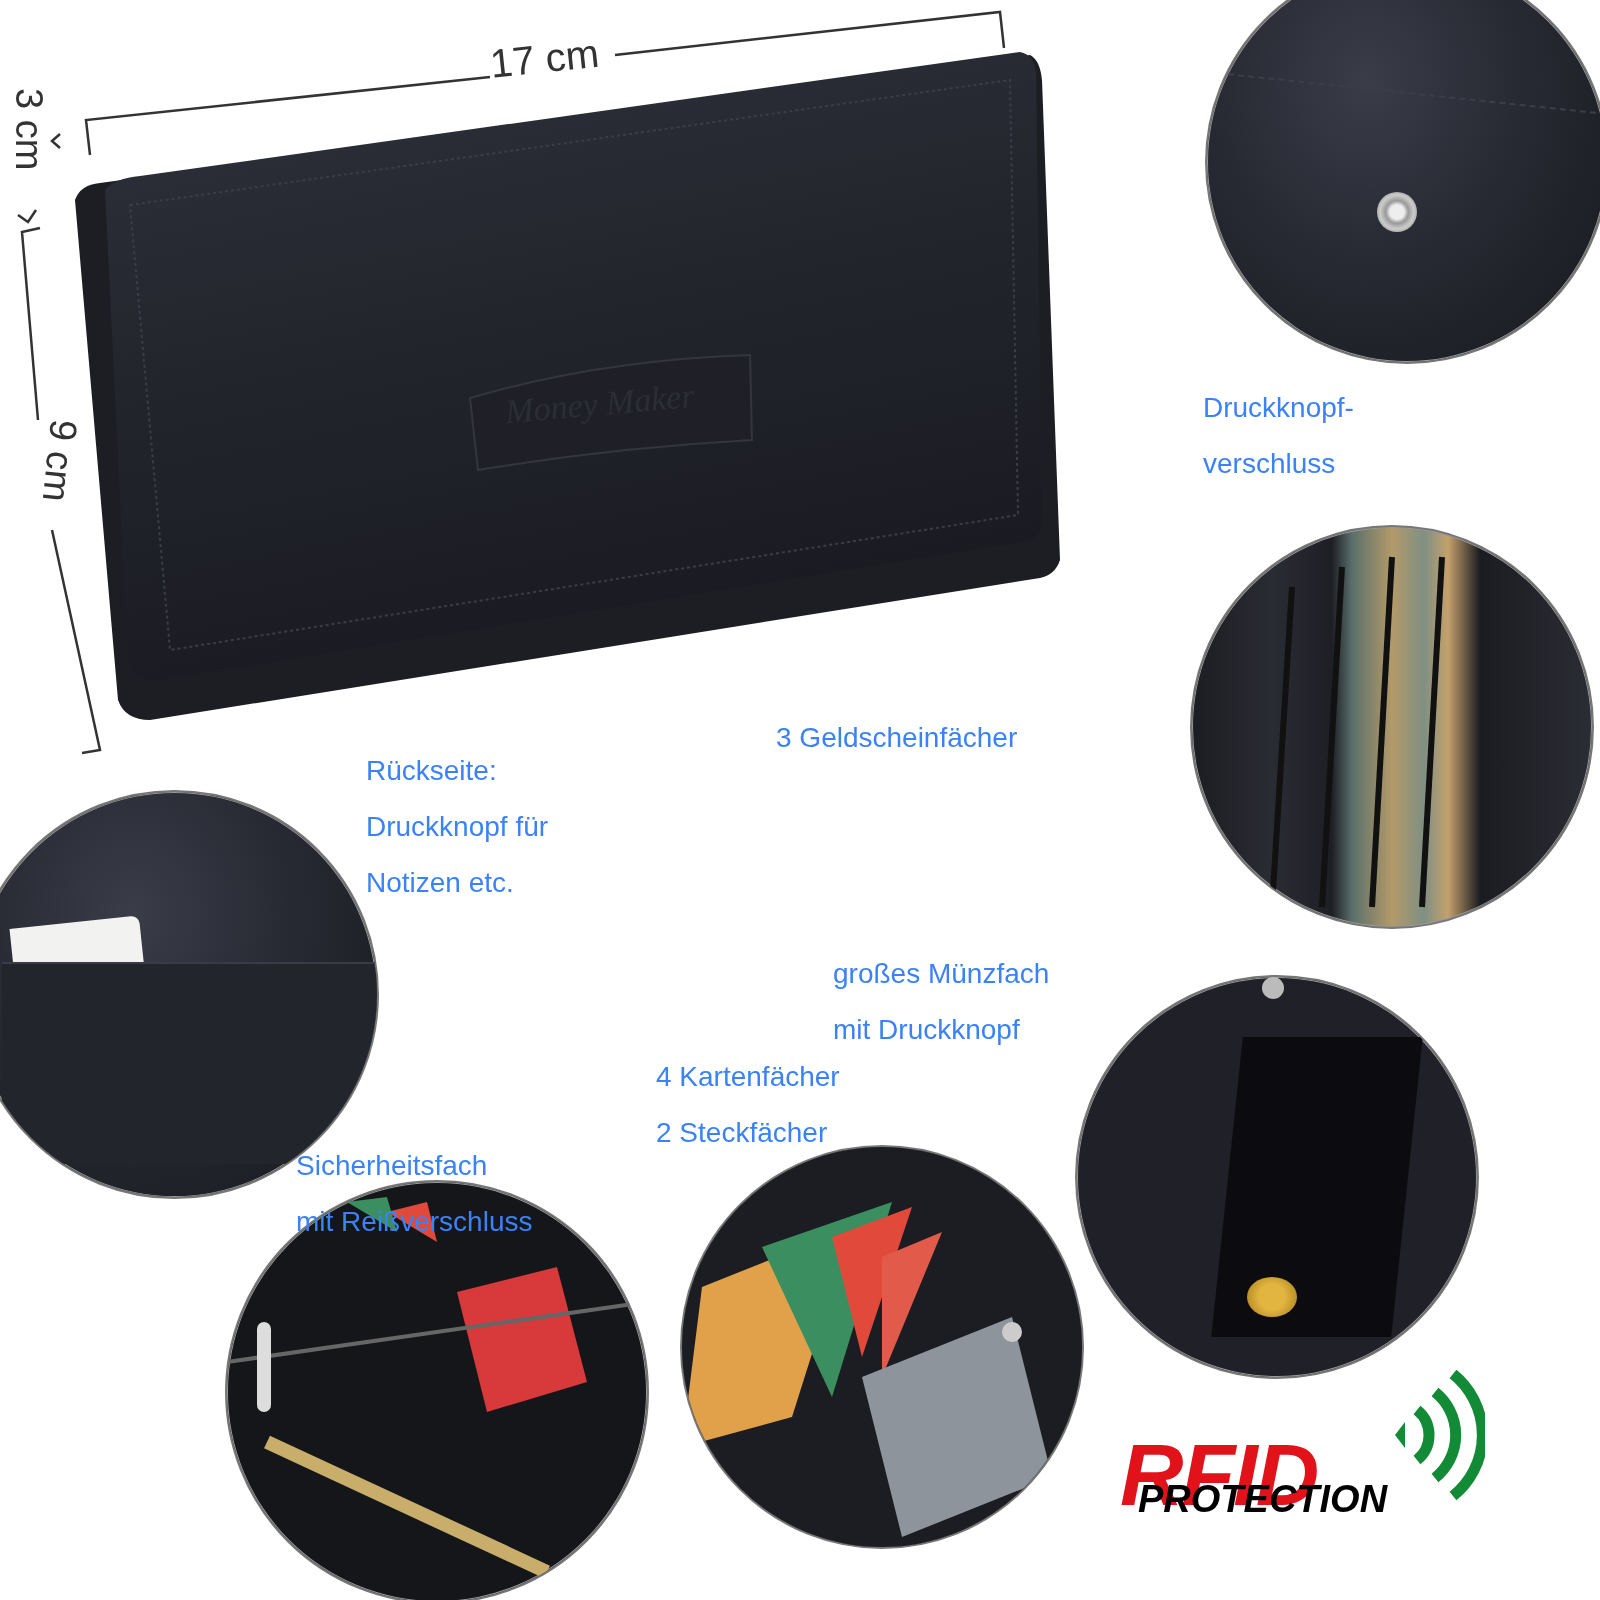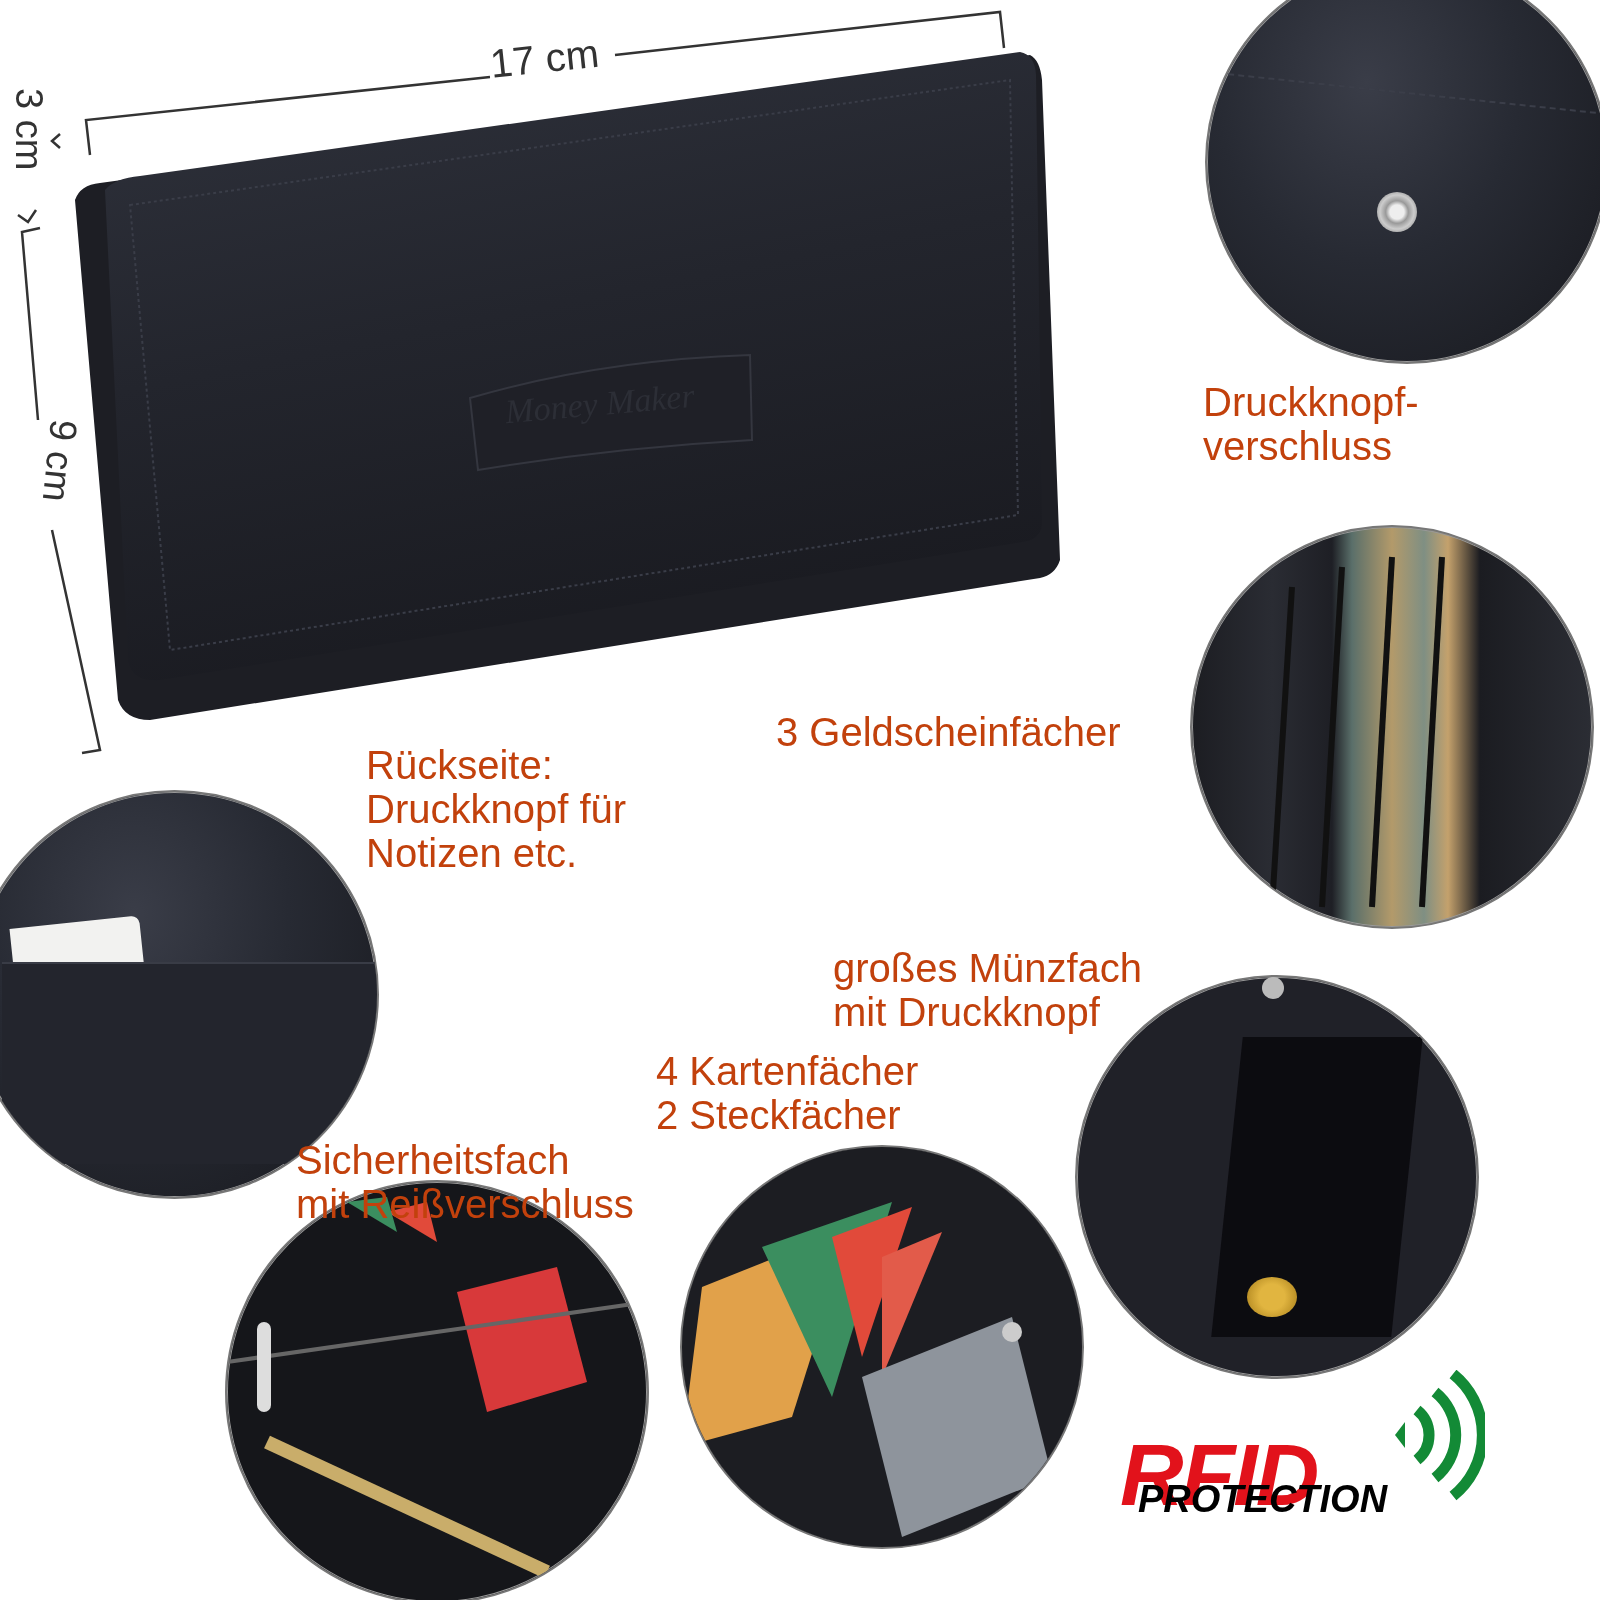--- a/index.html
+++ b/index.html
@@ -1,19 +1,19 @@
 <!DOCTYPE html>
 <html><head>
 <meta charset="utf-8">
 <style>
   html, body { margin: 0; padding: 0; background: #ffffff; }
   body { width: 1600px; height: 1600px; position: relative; overflow: hidden;
          font-family: "Liberation Sans", sans-serif; color: #3c3c3c; }
   .abs { position: absolute; }
-  .label { position: absolute; font-size: 40px; line-height: 44px; color: #c2410c; white-space: pre; }
+  .label { position: absolute; font-size: 28px; line-height: 56px; color: #3b82f6; white-space: pre; }
   .dim-text { position: absolute; font-size: 40px; color: #333; font-family: "Liberation Sans", sans-serif; }
   .circle { position: absolute; border-radius: 50%; overflow: hidden; border: 2px solid #777;
             background: #1f2026; box-shadow: 0 0 0 1px #999 inset; }
   .leather { background:
       radial-gradient(ellipse at 40% 30%, #3a3d48 0%, #272a33 45%, #17181d 100%); }
   svg { display: block; }
 </style>
 </head>
 <body>
 

